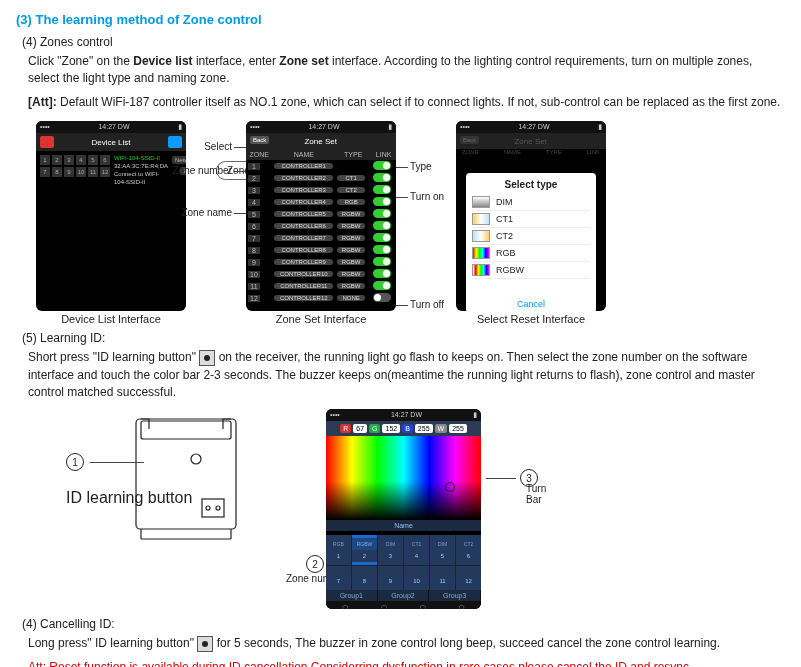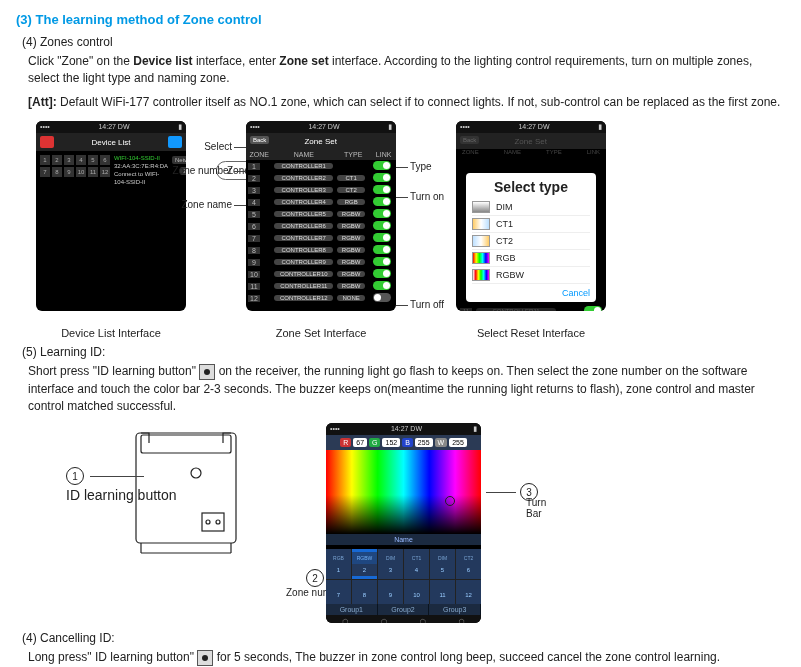--- a/index.html
+++ b/index.html
@@ -49,21 +49,21 @@
   }
   .titlebar {
     display: flex;
     justify-content: space-between;
     align-items: center;
     padding: 3px 4px;
     background: #222;
     font-size: 8px;
   }
   .titlebar .t-center { flex: 1; text-align: center; }
-  .caption { text-align: center; font-size: 11px; margin-top: 16px; }
+  .caption { text-align: center; font-size: 11px; margin-top: 2px; }
   .phone-block { display: flex; flex-direction: column; align-items: center; }
   .arrow-blue {
     position: absolute;
     top: 90px;
     font-size: 22px;
     color: #00aeef;
     font-weight: bold;
   }
   
   .dev-body { padding: 4px; }
@@ -139,30 +139,30 @@
   .anno-right.anno-line::before { left: 0; }
   
   .modal-box {
     background: #fff;
     margin: 18px 10px 0;
     border-radius: 4px;
     color: #222;
     font-size: 9px;
     padding: 6px 6px 4px;
   }
-  .modal-title { text-align: center; font-weight: bold; font-size: 14px; margin-bottom: 4px;}
+  .modal-title { text-align: center; font-weight: bold; font-size: 10px; margin-bottom: 4px;}
   .type-row { display: flex; align-items: center; gap: 6px; padding: 2px 0; border-top: 1px solid #eee;}
   .type-row:first-of-type { border-top: none; }
   .swatch { width: 16px; height: 10px; display: inline-block; border: 0.5px solid #999;}
   .swatch.dim { background: linear-gradient(#fff,#888);}
   .swatch.ct1 { background: linear-gradient(90deg,#ffcc66,#fff,#bde0ff);}
   .swatch.ct2 { background: linear-gradient(90deg,#bde0ff,#fff,#ffcc66);}
   .swatch.rgb { background: linear-gradient(90deg,#f00,#ff0,#0f0,#0ff,#00f,#f0f);}
   .swatch.rgbw { background: linear-gradient(90deg,#fff,#f00,#ff0,#0f0,#0ff,#00f,#f0f);}
-  .cancel-link { text-align: right; color: #09f; font-size: 9px; padding-top: 4px; border-top: 1px solid #eee; margin-top: 0;}
+  .cancel-link { text-align: center; color: #09f; font-size: 9px; padding-top: 20px; border-top: 1px solid #eee; margin-top: 0;}
 
   
   .inline-icon {
     display: inline-block;
     width: 16px; height: 16px;
     border: 1px solid #555;
     background: #ddd;
     vertical-align: middle;
     position: relative;
     box-sizing: border-box;
@@ -251,21 +251,21 @@
 </head>
 <body>
 
 <div class="section-title">(3) The learning method of Zone control</div>
 
 <div class="sub-head">(4) Zones control</div>
 <div class="para">
   <span>Click "Zone" on the </span><span class="bold">Device list</span><span> interface, enter </span><span class="bold">Zone set</span><span> interface. According to the lighting control requirements, turn on multiple zones, select the light type and naming zone.</span>
 </div>
 <div class="para">
-  <span class="bold">[Att]:</span><span> Default WiFi-177 controller itself as NO.1 zone, which can select if to connect lights. If not, sub-control can be replaced as the first zone.</span>
+  <span class="bold">[Att]:</span><span> Default WiFi-187 controller itself as NO.1 zone, which can select if to connect lights. If not, sub-control can be replaced as the first zone.</span>
 </div>
 
 <div class="interfaces-row">
 
   <div class="phone-block" style="position:relative;">
     <div class="phone phone-tall">
       <div class="statusbar">
         <span>••••</span>
         <span>14:27 DW</span>
         <span>▮</span>
@@ -307,21 +307,21 @@
     <div class="caption">Device List Interface</div>
     <div class="zone-bubble">Zone</div>
   </div>
 
   <span class="arrow-blue" style="left:235px;">⟶</span>
 
   <div class="phone-block" style="position:relative;">
 
     <div class="anno-left anno-line" style="top:20px;">Select</div>
     <div class="anno-left anno-line" style="top:44px;">Zone number</div>
-    <div class="anno-left anno-line" style="top:78px;">Zone name</div>
+    <div class="anno-left anno-line" style="top:86px;">Zone name</div>
 
     <div class="anno-right anno-line" style="top:40px;">Type</div>
     <div class="anno-right anno-line" style="top:70px;">Turn on</div>
     <div class="anno-right anno-line" style="top:178px;">Turn off</div>
 
     <div class="phone phone-tall">
       <div class="statusbar">
         <span>••••</span>
         <span>14:27 DW</span>
         <span>▮</span>
@@ -546,21 +546,21 @@
       <circle cx="102" cy="99" r="2" fill="#111" stroke="none"></circle>
       <circle cx="112" cy="99" r="2" fill="#111" stroke="none"></circle>
       <line x1="35" y1="130" x2="125" y2="130"></line>
       <line x1="35" y1="120" x2="35" y2="130"></line>
       <line x1="125" y1="120" x2="125" y2="130"></line>
     </svg>
     <div class="anno-block" style="left:-40px;top:44px;">
       <span class="num-circle">1</span>
       <span style="margin-left:2px;width:54px;border-top:1px solid #444;"></span>
     </div>
-    <div style="position:absolute;left:-40px;top:64px;font-size:14px;">ID learning button</div>
+    <div style="position:absolute;left:-40px;top:80px;font-size:16px;">ID learning button</div>
   </div>
 
   <div class="phone-block" style="position:relative;">
 
     <div class="anno-block" style="left:160px;top:60px;">
       <span style="width:30px;border-top:1px solid #444;"></span>
       <span class="num-circle">3</span>
     </div>
     <div style="position:absolute;left:200px;top:74px;font-size:10px;">Turn Bar</div>
 

